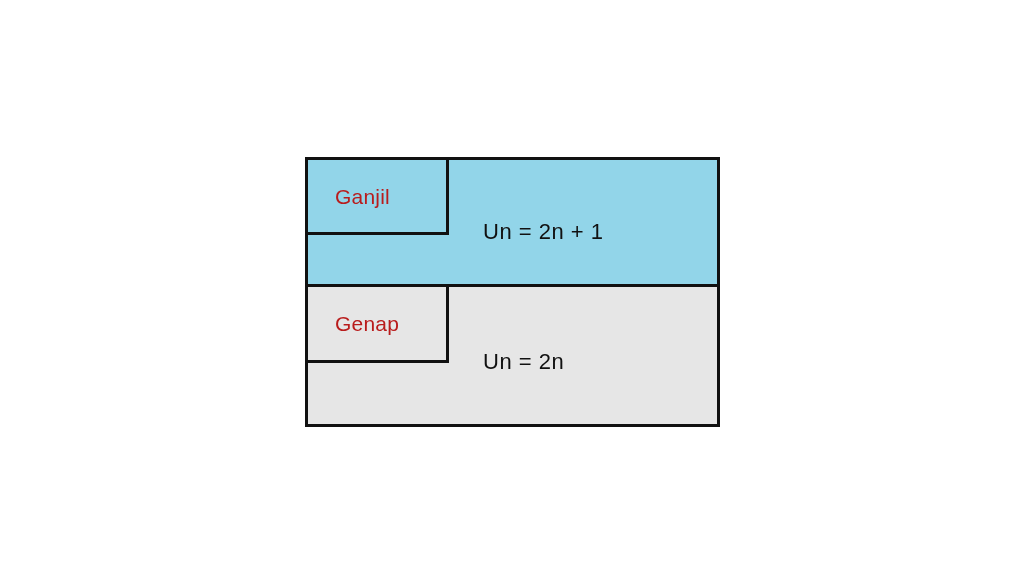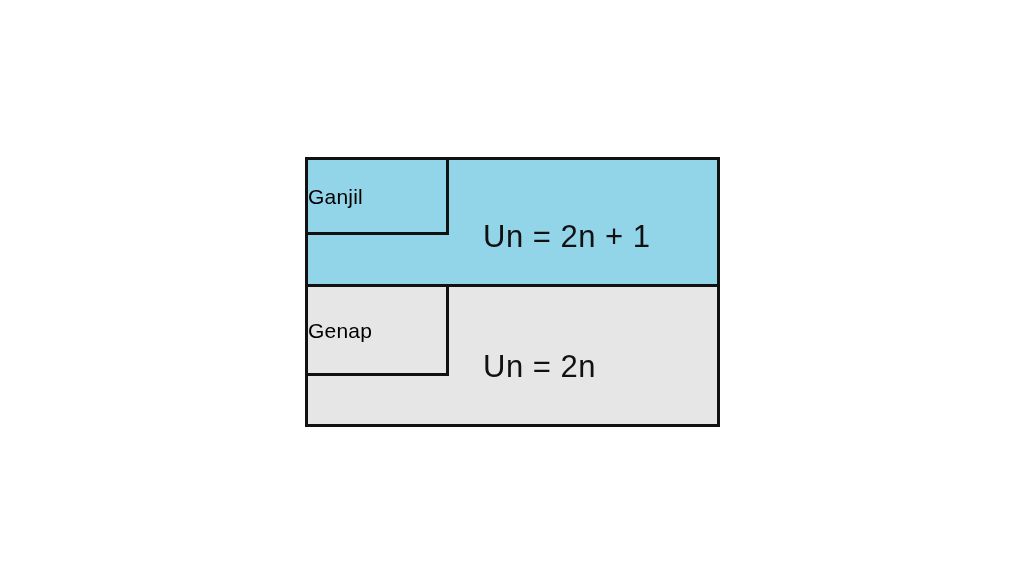--- a/index.html
+++ b/index.html
@@ -58,35 +58,36 @@
     align-items: center;
     background: inherit;
   }
   #label-box-ganjil {
     width: 144px;
     height: 78px;
     background: #92d5e9;
   }
   #label-box-genap {
     width: 144px;
-    height: 92px;
+    height: 79px;
     background: #e6e6e6;
   }
   .label-text {
     font-size: 21px;
     line-height: 1;
     letter-spacing: 0.2px;
-    color: #000000;
+    padding-left: 27px;
+    color: #b91c1c;
     white-space: nowrap;
   }
 
   
   .formula {
     position: absolute;
-    font-size: 31px;
+    font-size: 22px;
     line-height: 1;
     letter-spacing: 0.5px;
     color: #111111;
     white-space: nowrap;
   }
   #formula-ganjil {
     left: 175px;
     top: 61px;
   }
   #formula-genap {

